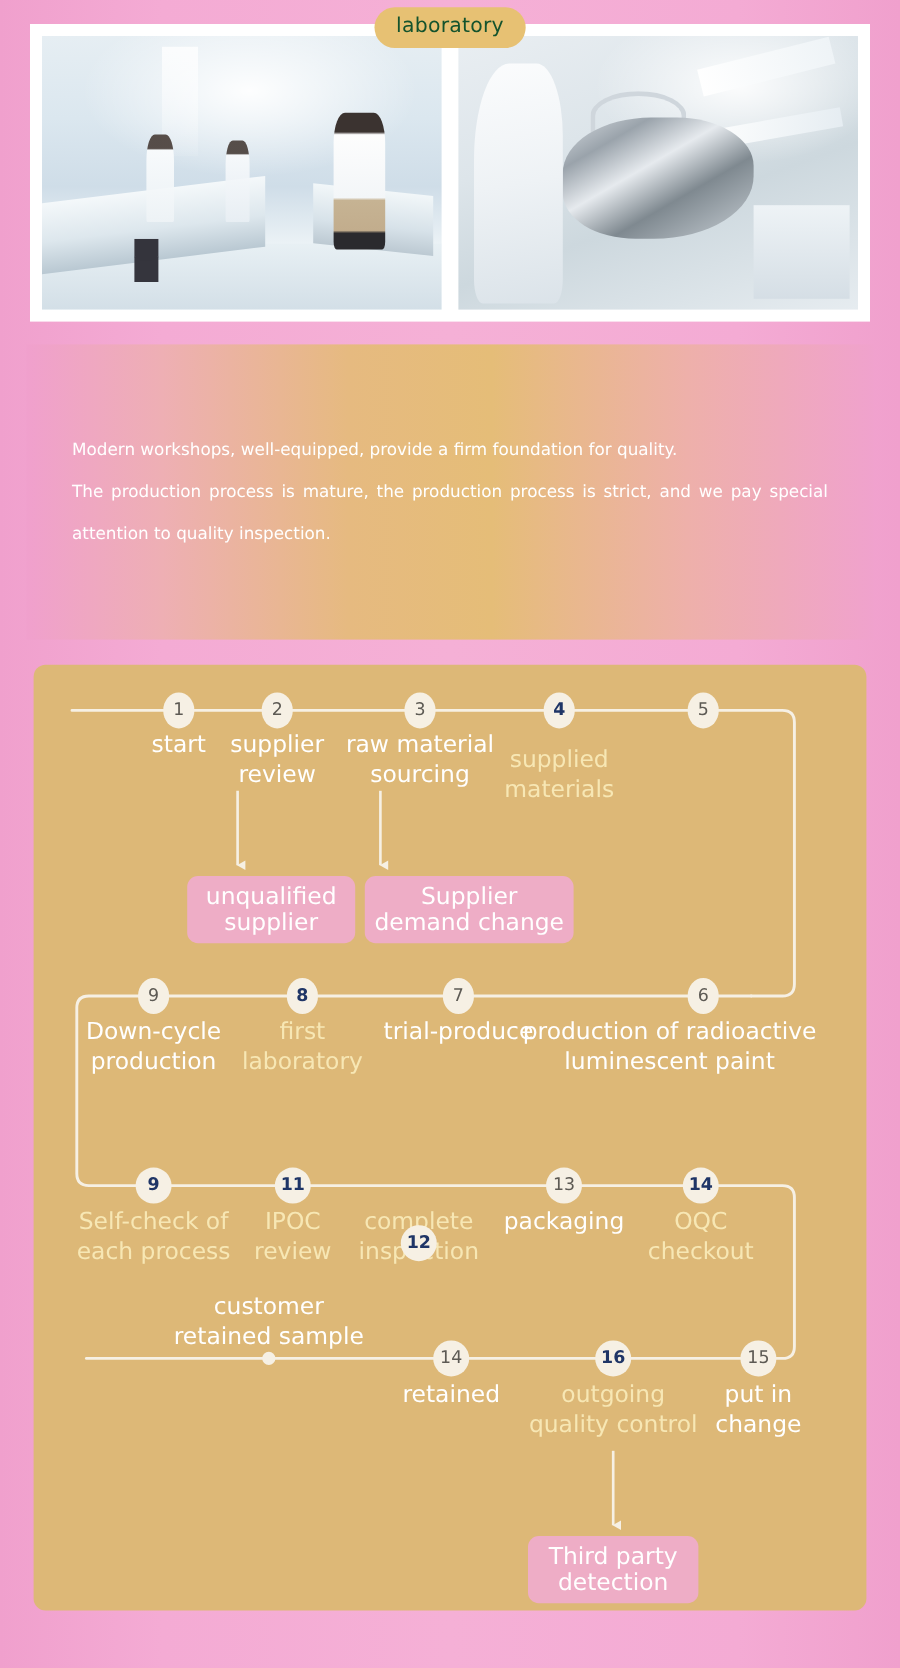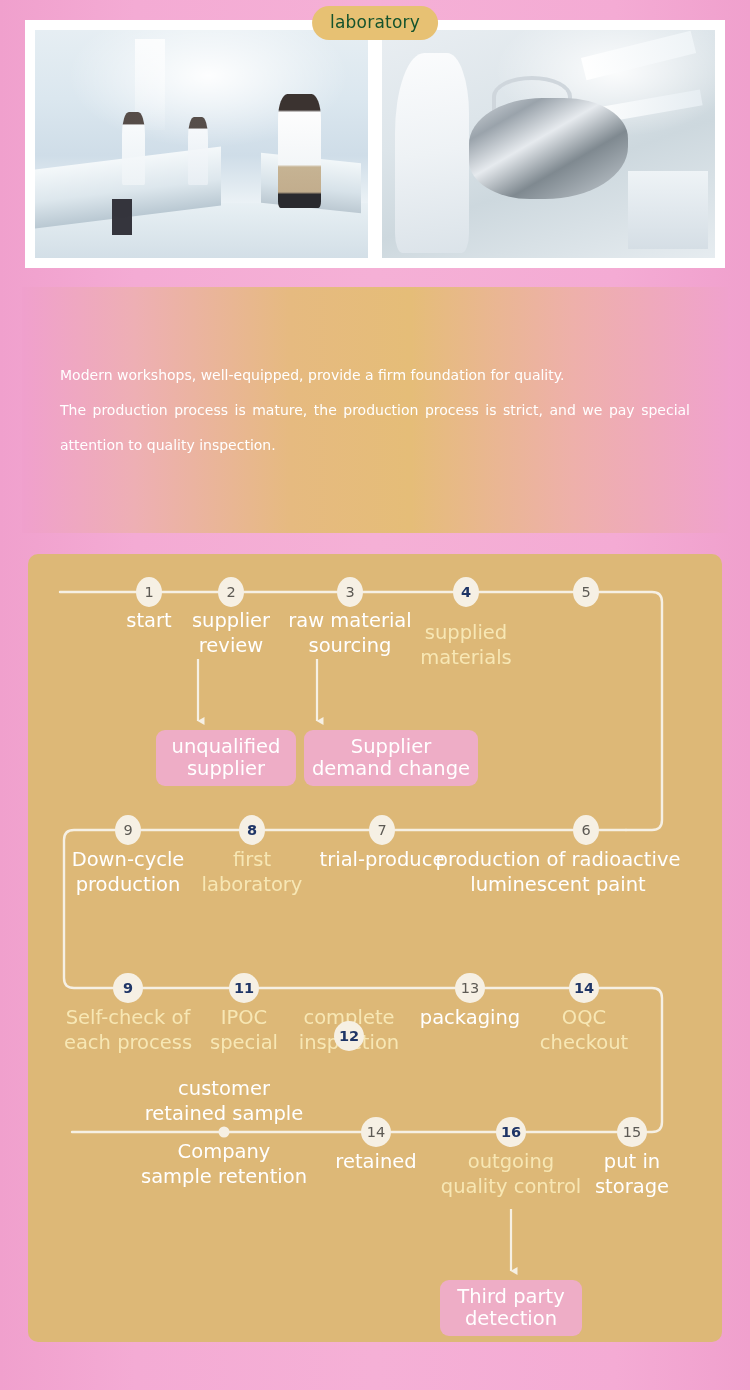--- a/index.html
+++ b/index.html
@@ -320,47 +320,45 @@
     <div class="node-num" style="left:558px; top:276px;">6</div>
     <div class="node-label" style="left:530px; top:293px; width:330px;">production of radioactive
 luminescent paint</div>
 
     <div class="node-num hi wide" style="left:100px; top:434px;">9</div>
     <div class="node-label hi" style="left:100px; top:451px; width:165px;">Self-check of
 each process</div>
 
     <div class="node-num hi wide" style="left:216px; top:434px;">11</div>
     <div class="node-label hi" style="left:216px; top:451px; width:120px;">IPOC
-special</div>
+review</div>
 
     <div class="node-num hi wide" style="left:321px; top:434px;margin-top:48px;">12</div>
     <div class="node-label hi" style="left:321px; top:451px; width:160px;">complete
 inspection</div>
 
     <div class="node-num wide" style="left:442px; top:434px;">13</div>
     <div class="node-label" style="left:442px; top:451px; width:160px;">packaging</div>
 
     <div class="node-num hi wide" style="left:556px; top:434px;">14</div>
     <div class="node-label hi" style="left:556px; top:451px; width:140px;">OQC
 checkout</div>
 
     <div class="node-dot" style="left:196px; top:578px;"></div>
     <div class="node-label" style="left:196px; top:522px; width:230px;">customer
 retained sample</div>
-    <div class="node-label" style="left:196px; top:585px; width:230px;">Company
-sample retention</div>
 
     <div class="node-num wide" style="left:348px; top:578px;">14</div>
     <div class="node-label" style="left:348px; top:595px; width:170px;">retained</div>
 
     <div class="node-num hi wide" style="left:483px; top:578px;">16</div>
     <div class="node-label hi" style="left:483px; top:595px; width:200px;">outgoing
 quality control</div>
 
     <div class="node-num wide" style="left:604px; top:578px;">15</div>
     <div class="node-label" style="left:604px; top:595px; width:130px;">put in
-storage</div>
+change</div>
 
     <div class="pink-box" style="left:483px; top:726px; width:142px; height:56px;">Third party
 detection</div>
 
   </div>
 </div>
 
 </body></html>

